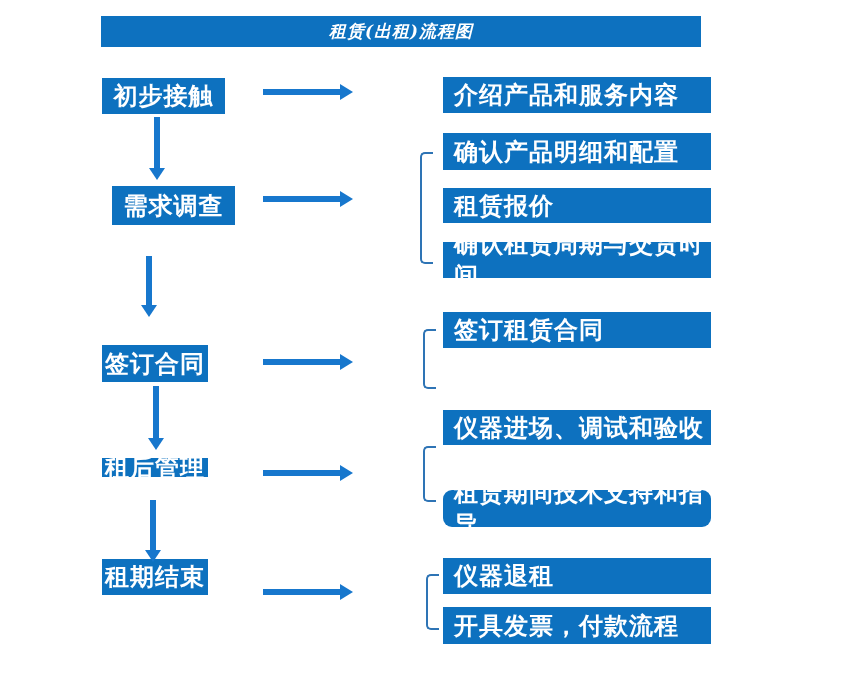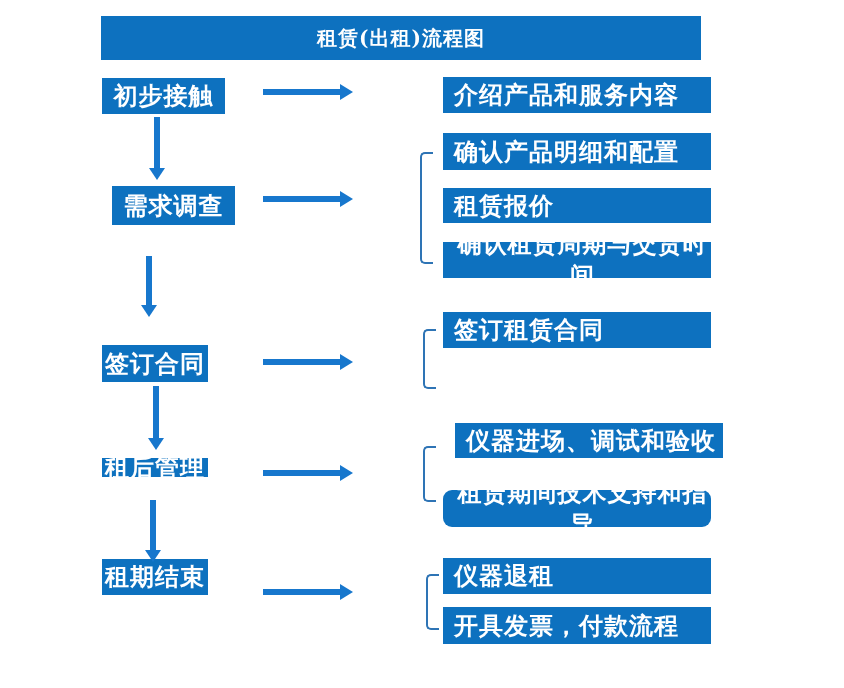--- a/index.html
+++ b/index.html
@@ -5,35 +5,35 @@
   html,body{margin:0;padding:0;background:#ffffff;}
   .stage{
     position:relative;width:844px;height:688px;background:#ffffff;overflow:hidden;
     font-family:"DejaVu Serif","Liberation Serif",serif;font-weight:bold;
   }
   
   .bluebox{
     position:absolute;background:var(--box-blue);color:var(--text-white);
     display:flex;align-items:center;font-size:24px;letter-spacing:1px;
   }
-  .titlebar{left:101px;top:16px;width:600px;height:44px;justify-content:center;font-size:20px;}
+  .titlebar{left:101px;top:16px;width:600px;height:31px;justify-content:center;font-size:17px;font-style:italic;}
   .stepbox{justify-content:center;}
   .s1{left:102px;top:78px;width:123px;height:36px;}
   .s2{left:112px;top:186px;width:123px;height:39px;}
   .s3{left:102px;top:345px;width:106px;height:37px;}
   .s4{left:102px;top:458px;width:106px;height:19px;}
   .s5{left:102px;top:559px;width:106px;height:36px;}
-  .outbox{left:443px;width:257px;padding-left:11px;box-sizing:content-box;justify-content:flex-start;text-align:center;}
+  .outbox{left:443px;width:257px;padding-left:11px;box-sizing:content-box;justify-content:flex-start;}
   .o1a{top:77px;height:36px;}
   .o2a{top:133px;height:37px;}
   .o2b{top:188px;height:35px;}
   .o2c{top:242px;height:36px;}
   .o3a{top:312px;height:36px;}
   .o3b{top:365px;height:36px;}
-  .o4a{top:423px;height:35px;margin-left:12px;}
+  .o4a{top:410px;height:35px;}
   .o4b{top:490px;height:37px;border-radius:9px;}
   .o5a{top:558px;height:36px;}
   .o5b{top:607px;height:37px;}
   
   .harrow{position:absolute;left:263px;width:77px;height:6px;background:var(--arrow-blue);}
   .harrow::after{
     content:"";position:absolute;right:-13px;top:-5px;width:0;height:0;
     border-top:8px solid transparent;border-bottom:8px solid transparent;
     border-left:13px solid var(--arrow-blue);
   }

